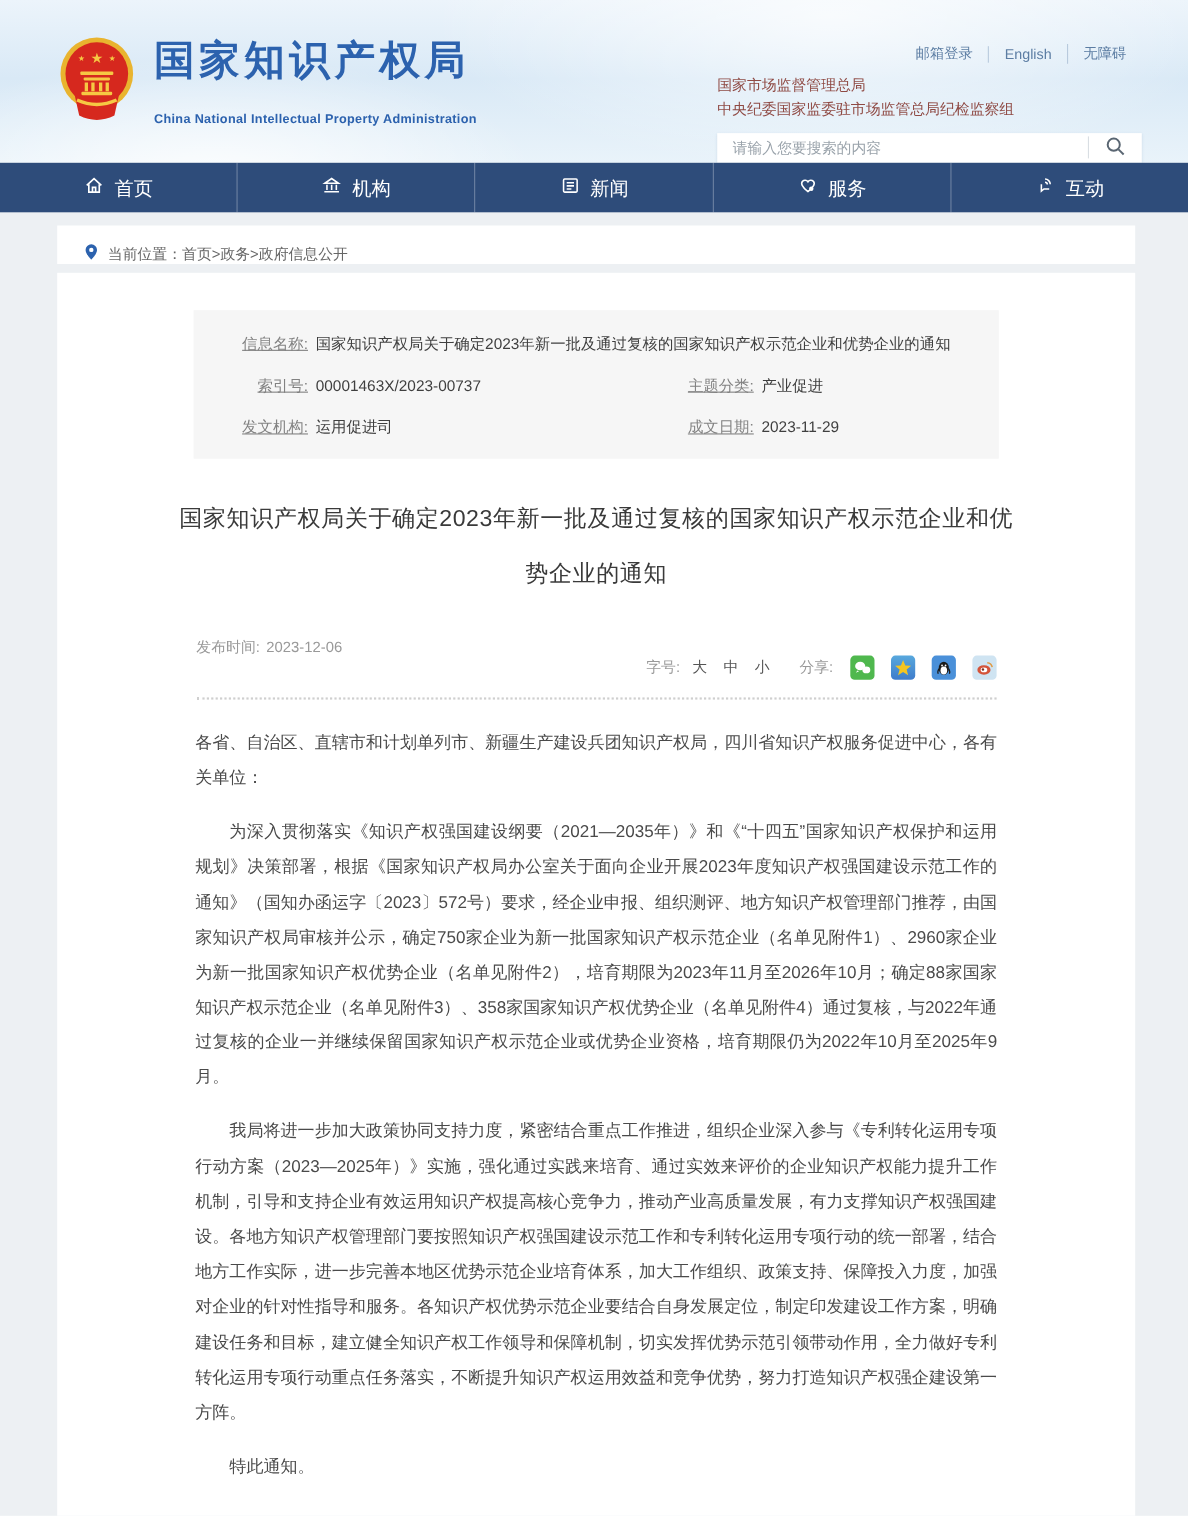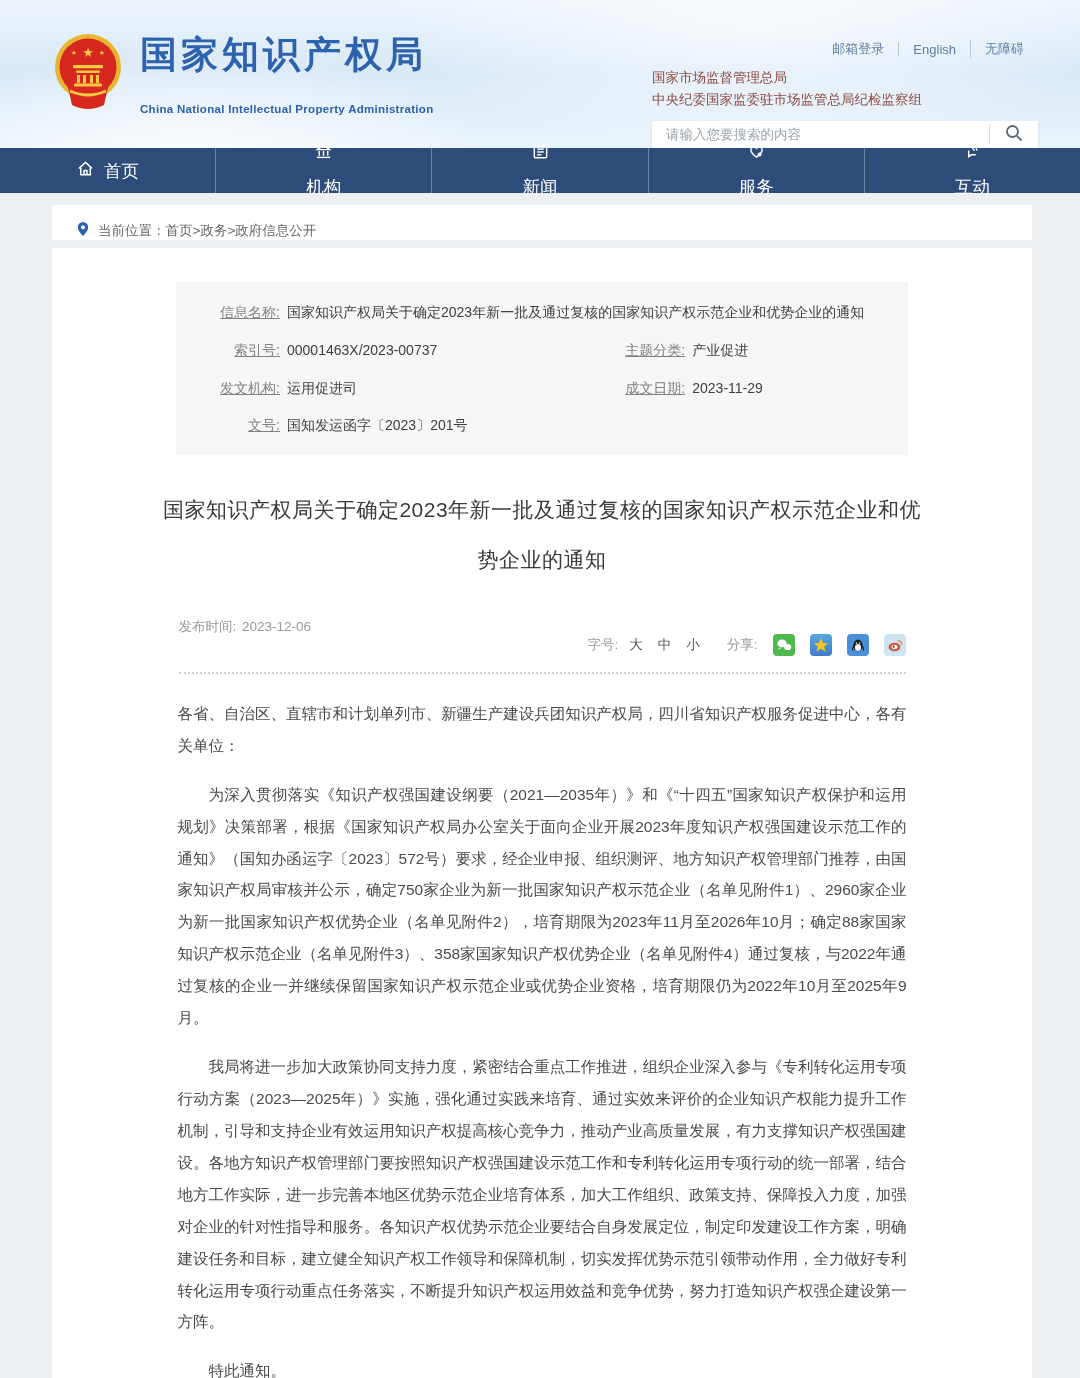--- a/index.html
+++ b/index.html
@@ -31,21 +31,21 @@
   .gov-lines{ align-self:stretch; font-size:13.5px; color:#8f4a44; line-height:1.65; margin-top:9px; }
   .gov-lines div{ cursor:pointer; }
   .search-box{ align-self:stretch; margin-top:9px; height:36px; background:#fff; display:flex; align-items:center; padding:0 8px 0 14px; box-shadow:0 1px 2px rgba(120,150,180,.25); }
   .search-box input{ flex:1; border:none; outline:none; font-size:13.5px; color:#a16207; background:transparent; }
   .search-box input::placeholder{ color:#9aa3ab; }
   .search-div{ width:1px; height:20px; background:#d9dee3; margin:0 8px; }
   .search-btn{ background:none; border:none; cursor:pointer; display:flex; align-items:center; padding:2px 6px; }
   
   .main-nav{ height:45px; background:#2e4c7a; display:flex; position:relative; }
   .nav-item{ flex:1; display:flex; align-items:center; justify-content:center; gap:9px; color:#fff; font-size:17.5px; cursor:pointer; position:relative; }
-  .nav-item + .nav-item{ border-left:1px solid rgba(255,255,255,.30);flex-direction:column; }
+  .nav-item + .nav-item{ border-left:1px solid rgba(255,255,255,.30); }
   .nav-item svg{ width:19px; height:19px; }
   .nav-item.active{ background:#223e66; border-top:4px solid #a8403e; margin-top:-9px; padding-top:9px; }
   .nav-item.active::after{ content:""; position:absolute; bottom:0; left:50%; transform:translateX(-50%);
     border-left:8px solid transparent; border-right:8px solid transparent; border-bottom:8px solid #ffffff; }
   
   .breadcrumb-strip{ margin:12px 48px 0 52px; background:#fff; height:35px; display:flex; align-items:flex-end; padding-left:24px; font-size:13.5px; color:#666; }
   .breadcrumb-strip svg{ margin-right:8px; }
   
   .content-box{ margin:8px 48px 0 52px; background:#fff; padding:34px 0 60px; min-height:1080px; }
   .info-box{ width:732px; margin:0 auto; background:#f6f6f6; padding:12px 0 10px; font-size:14px; }
@@ -215,24 +215,20 @@
       <div class="info-cell w-left">
         <span class="info-label">发文机构:</span>
         <span class="info-value">运用促进司</span>
       </div>
       <div class="info-cell w-right">
         <span class="info-label">成文日期:</span>
         <span class="info-value">2023-11-29</span>
       </div>
     </div>
     <div class="info-row">
-      <div class="info-cell w-left">
-        <span class="info-label">文号:</span>
-        <span class="info-value">国知发运函字〔2023〕201号</span>
-      </div>
     </div>
   </section>
 
   <h1 class="article-title">国家知识产权局关于确定2023年新一批及通过复核的国家知识产权示范企业和优势企业的通知</h1>
 
   <div class="meta-row">
     <div class="meta-left">
       <span>发布时间:</span>
       <span>2023-12-06</span>
     </div>

